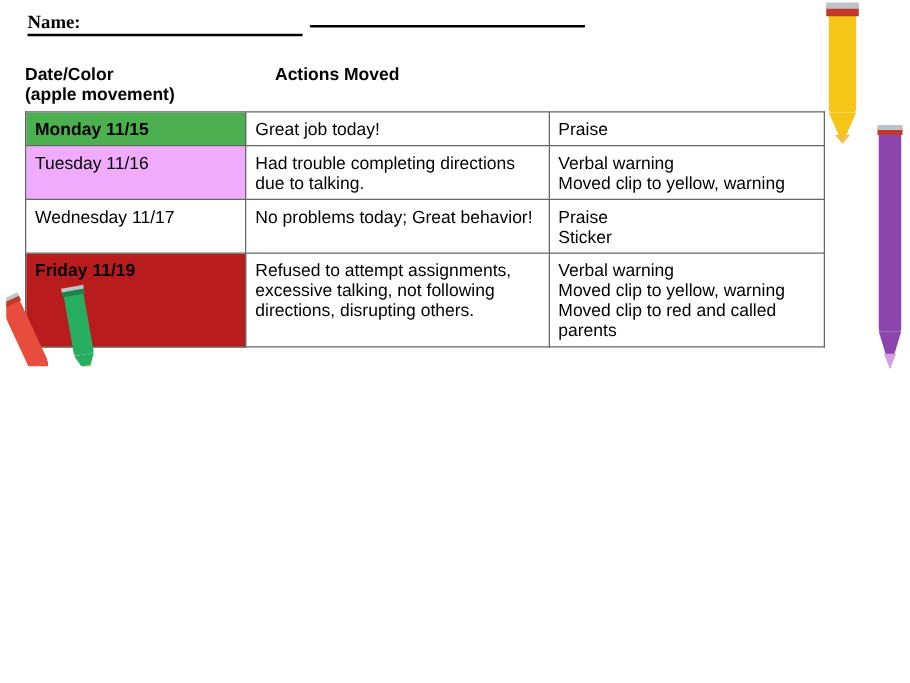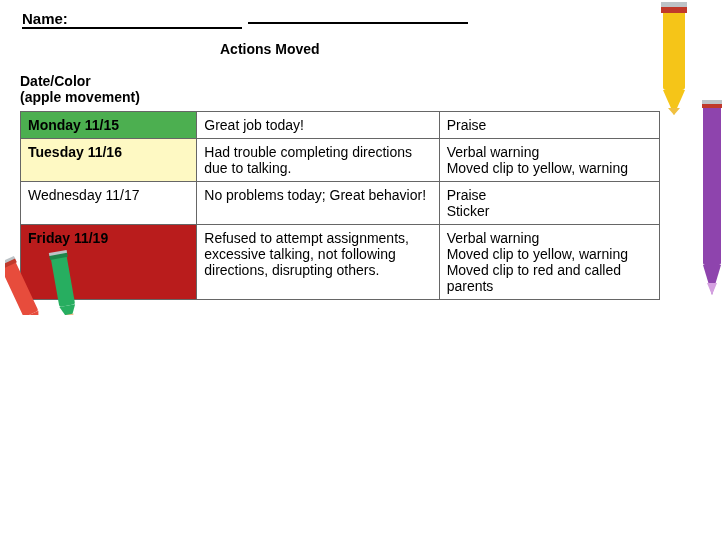--- a/index.html
+++ b/index.html
@@ -14,60 +14,61 @@
       overflow: hidden;
     }
 
     .page {
       padding: 10px 20px 20px 20px;
       position: relative;
     }
 
     .name-line {
       font-size: 15px;
-      margin-bottom: 12px;
+      margin-bottom: 22px;
       font-weight: bold;
+      font-family: Liberation Serif, serif;
     }
 
     .name-line span {
       border-bottom: 2px solid #000;
       display: inline-block;
       width: 220px;
       margin-left: 2px;
     }
 
     .header-row {
       display: flex;
       margin-bottom: 6px;
       font-size: 14px;
       font-weight: bold;
     }
 
-    .header-col1 { width: 200px; margin-top: 32px; }
+    .header-col1 { width: 200px; }
     .header-col2 { width: 220px; }
     .header-col3 { width: 200px; }
 
     table {
       border-collapse: collapse;
       width: 640px;
     }
 
     td {
       border: 1px solid #666;
       padding: 5px 7px;
       vertical-align: top;
       font-size: 14px;
     }
 
     .col1 { width: 160px; }
     .col2 { width: 220px; margin-left: 48px; }
     .col3 { width: 200px; }
 
     .row-green td:first-child { background: #4caf50; font-weight: bold; }
-    .row-yellow td:first-child { background: #fef9c3; font-weight: bold; }
+    .row-yellow td:first-child { background: #f0abfc; font-weight: normal; }
     .row-white td:first-child { background: #fff; }
     .row-orange td:first-child { background: #b91c1c; font-weight: bold; }
 
     
     .pencil-svg-tr {
       position: absolute;
       top: 0;
       right: 20px;
     }
 

